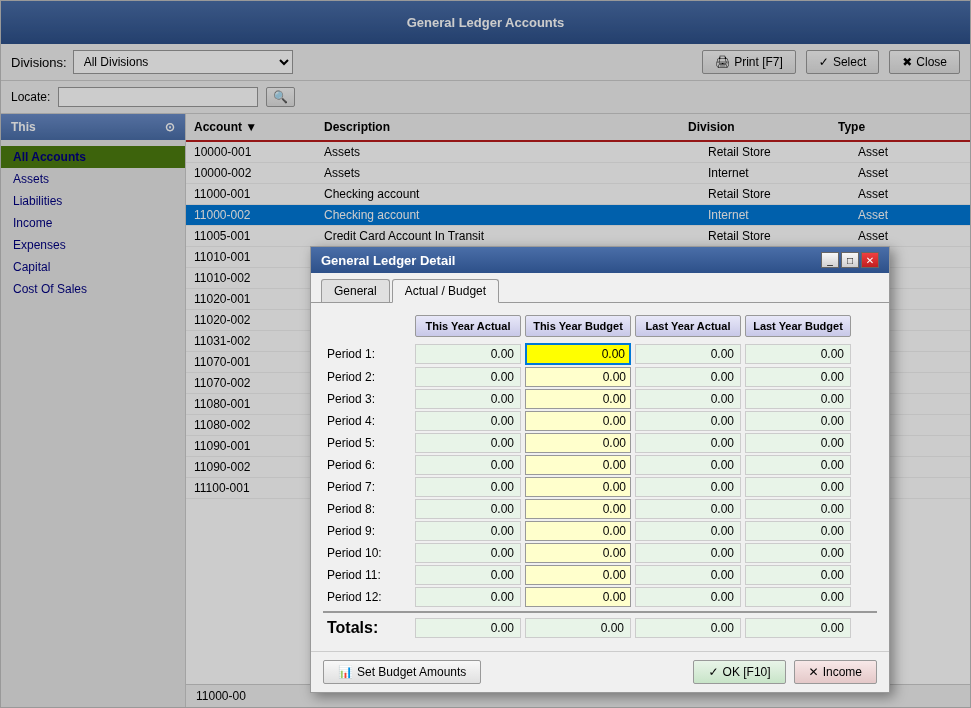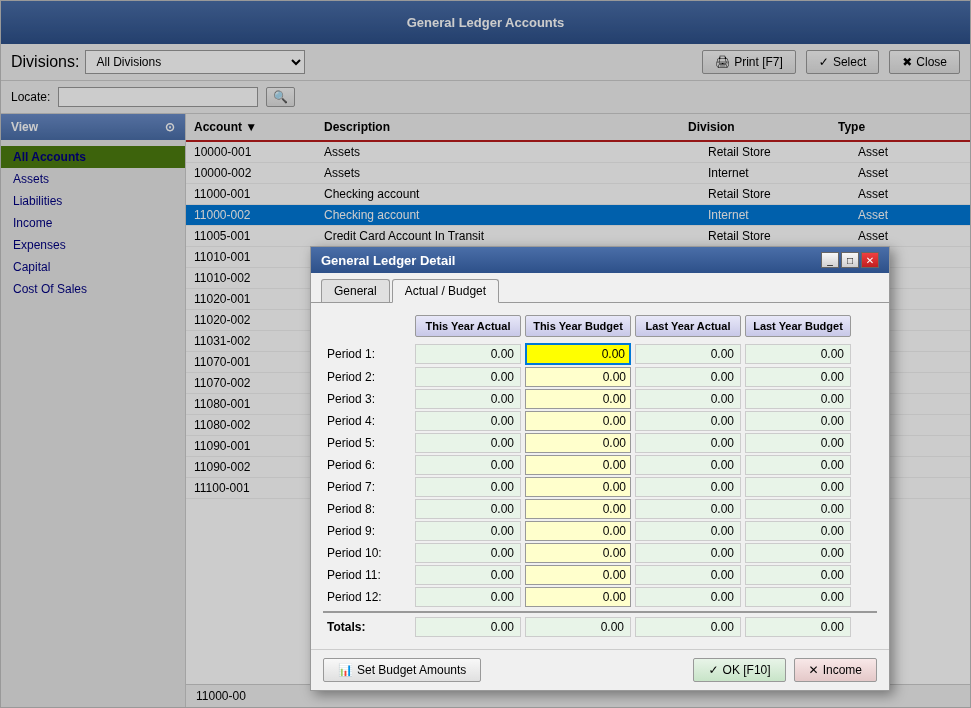--- a/index.html
+++ b/index.html
@@ -5,21 +5,21 @@
     * { box-sizing: border-box; margin: 0; padding: 0; }
     body { font-family: 'Segoe UI', Tahoma, sans-serif; font-size: 12px; background: #d4d0c8; width: 971px; height: 708px; overflow: hidden; }
 
     
     .main-window { width: 971px; height: 708px; background: #f0f0f0; border: 1px solid #999; display: flex; flex-direction: column; position: relative; }
     .title-bar { background: linear-gradient(to bottom, #4a6ea8, #2d5089); color: white; text-align: center; padding: 14px; font-size: 13px; font-weight: bold; }
 
     
     .toolbar { display: flex; align-items: center; padding: 6px 10px; background: #f0f0f0; border-bottom: 1px solid #ccc; gap: 10px; }
     .toolbar-group { display: flex; align-items: center; gap: 6px; }
-    .toolbar-label { font-size: 16px; }
+    .toolbar-label { font-size: 13px; }
     .toolbar-select { width: 220px; padding: 3px 6px; border: 1px solid #999; background: white; font-size: 12px; }
     .toolbar-btn { display: flex; align-items: center; gap: 4px; padding: 4px 12px; background: linear-gradient(to bottom, #f8f8f8, #e0e0e0); border: 1px solid #999; cursor: pointer; font-size: 12px; border-radius: 2px; }
     .toolbar-spacer { flex: 1; }
 
     
     .locate-bar { display: flex; align-items: center; padding: 6px 10px; background: #f0f0f0; border-bottom: 1px solid #ccc; gap: 8px; }
     .locate-input { width: 200px; padding: 2px 6px; border: 1px solid #999; font-size: 12px; }
 
     
     .content-area { display: flex; flex: 1; overflow: hidden; }
@@ -64,21 +64,21 @@
     .budget-col-header.lya { background: linear-gradient(to bottom, #e8e8f8, #c8c8e8); }
     .budget-col-header.lyb { background: linear-gradient(to bottom, #e8e8f8, #c8c8e8); }
 
     .budget-row { display: grid; grid-template-columns: 90px 110px 110px 110px 110px; margin-bottom: 2px; align-items: center; }
     .budget-row-label { font-size: 12px; padding: 2px 4px; }
     .budget-cell { margin: 0 2px; }
     .budget-cell input { width: 100%; text-align: right; border: 1px solid #999; padding: 2px 4px; font-size: 12px; background: #ffffcc; }
     .budget-cell input.selected { background: #ffff00; border: 2px solid #0078d7; }
     .budget-cell.readonly { text-align: right; padding: 2px 6px; font-size: 12px; background: #e8f4e8; border: 1px solid #ccc; margin: 0 2px; }
     .budget-totals-row { display: grid; grid-template-columns: 90px 110px 110px 110px 110px; margin-top: 4px; border-top: 2px solid #999; padding-top: 4px; align-items: center; }
-    .budget-total-label { font-size: 12px; font-weight: bold; padding: 2px 4px; }
+    .budget-total-label { font-size: 16px; font-weight: bold; padding: 2px 4px; }
     .budget-total-cell { text-align: right; padding: 2px 6px; font-size: 12px; background: #e8f4e8; border: 1px solid #ccc; margin: 0 2px; }
 
     .dialog-footer { display: flex; justify-content: space-between; align-items: center; padding: 8px 12px; border-top: 1px solid #ccc; background: #f0f0f0; }
     .footer-left { display: flex; gap: 8px; }
     .footer-right { display: flex; gap: 8px; }
     .btn { display: flex; align-items: center; gap: 4px; padding: 4px 14px; background: linear-gradient(to bottom, #f8f8f8, #e0e0e0); border: 1px solid #999; cursor: pointer; font-size: 12px; border-radius: 2px; }
     .btn.ok-btn { background: linear-gradient(to bottom, #e8f4e8, #c8e4c8); }
     .btn.cancel-btn { background: linear-gradient(to bottom, #f8e8e8, #e4c8c8); }
   </style>
 </head>
@@ -117,21 +117,21 @@
     <input type="text" class="locate-input" value="" style="">
     <button class="toolbar-btn" style="padding:2px 6px;">
       <span>🔍</span>
     </button>
   </div>
 
   <div class="content-area">
 
     <div class="sidebar">
       <div class="sidebar-header">
-        <span>View</span>
+        <span>This</span>
         <span style="cursor:pointer;">⊙</span>
       </div>
       <div class="sidebar-nav">
         <div class="sidebar-item active selected">All Accounts</div>
         <div class="sidebar-item">Assets</div>
         <div class="sidebar-item">Liabilities</div>
         <div class="sidebar-item">Income</div>
         <div class="sidebar-item">Expenses</div>
         <div class="sidebar-item">Capital</div>
         <div class="sidebar-item">Cost Of Sales</div>

